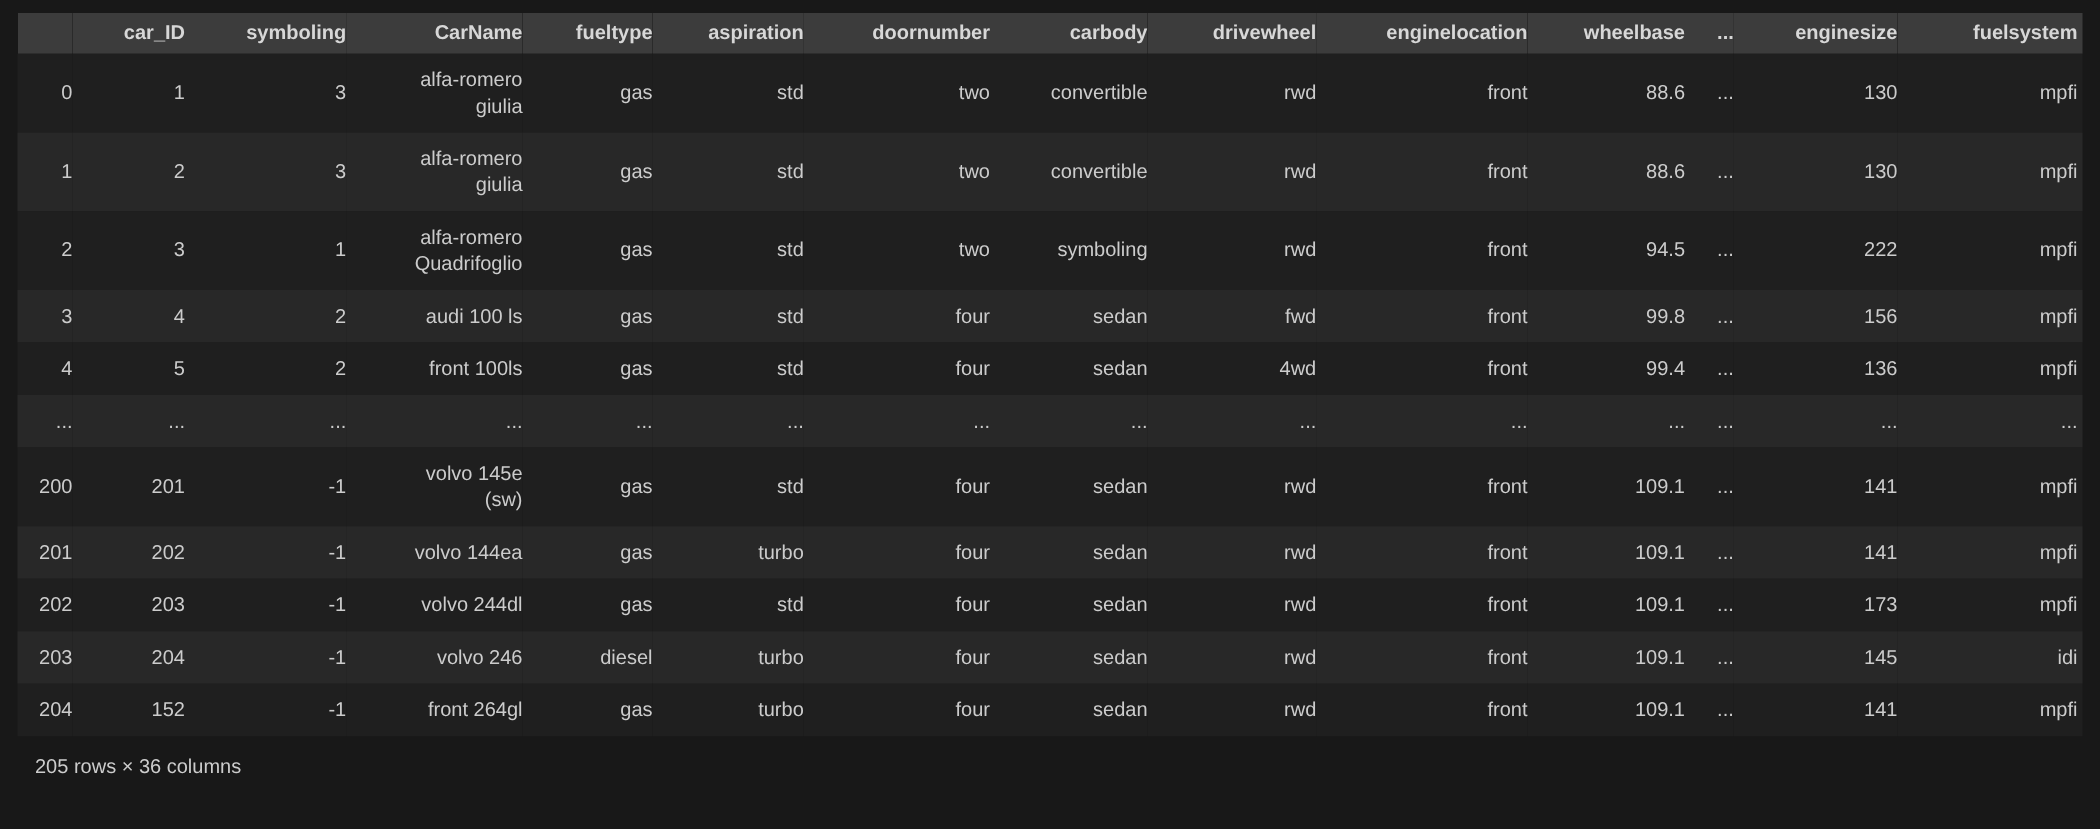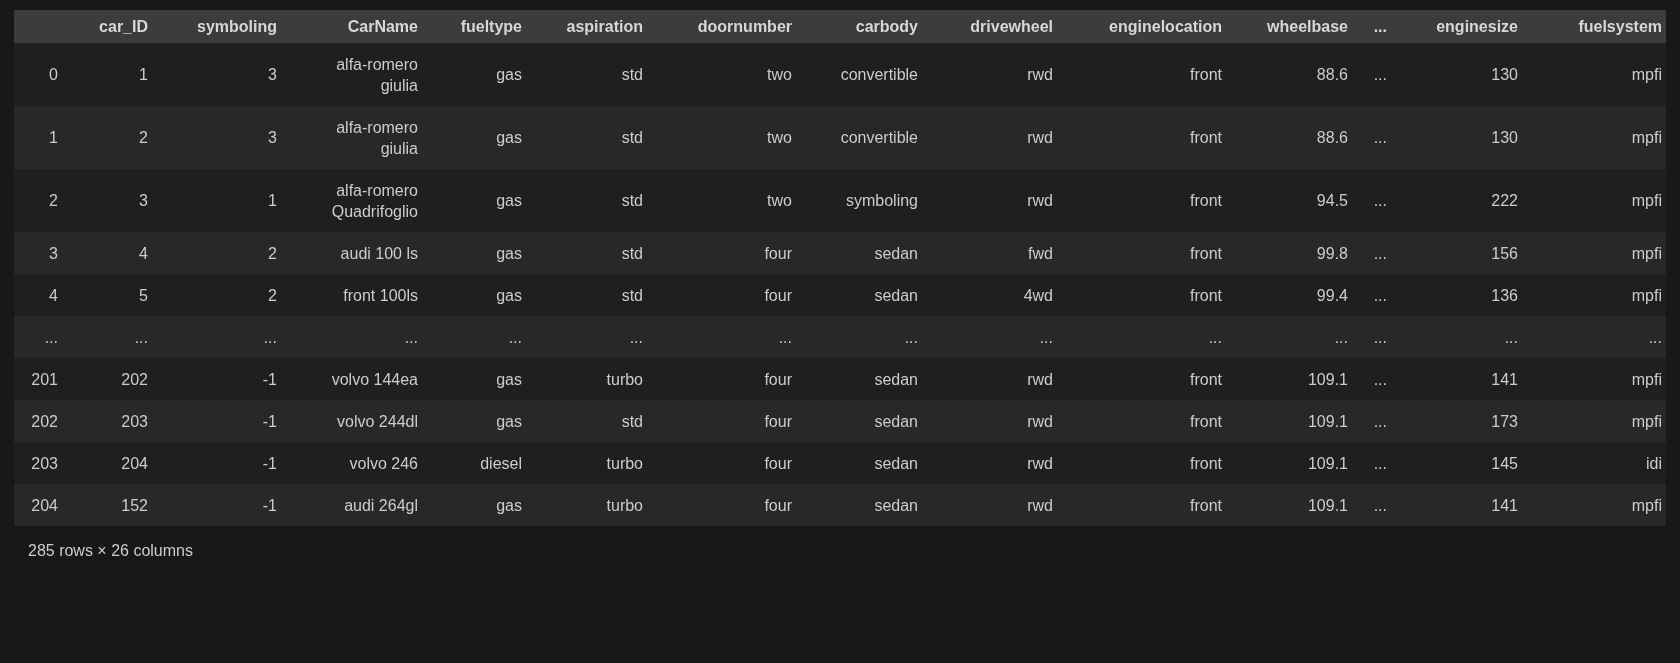--- a/index.html
+++ b/index.html
@@ -181,20 +181,36 @@
           <td class="col-6">...</td>
           <td class="col-7">...</td>
           <td class="col-8">...</td>
           <td class="col-9">...</td>
           <td class="col-10">...</td>
           <td class="col-11">...</td>
           <td class="col-12">...</td>
           <td class="col-13">...</td>
         </tr>
         <tr>
+          <td class="col-0">200</td>
+          <td class="col-1">201</td>
+          <td class="col-2">-1</td>
+          <td class="col-3">volvo 145e (sw)</td>
+          <td class="col-4">gas</td>
+          <td class="col-5">std</td>
+          <td class="col-6">four</td>
+          <td class="col-7">sedan</td>
+          <td class="col-8">rwd</td>
+          <td class="col-9">front</td>
+          <td class="col-10">109.1</td>
+          <td class="col-11">...</td>
+          <td class="col-12">141</td>
+          <td class="col-13">mpfi</td>
+        </tr>
+        <tr>
           <td class="col-0">201</td>
           <td class="col-1">202</td>
           <td class="col-2">-1</td>
           <td class="col-3">volvo 144ea</td>
           <td class="col-4">gas</td>
           <td class="col-5">turbo</td>
           <td class="col-6">four</td>
           <td class="col-7">sedan</td>
           <td class="col-8">rwd</td>
           <td class="col-9">front</td>
@@ -232,28 +248,28 @@
           <td class="col-9">front</td>
           <td class="col-10">109.1</td>
           <td class="col-11">...</td>
           <td class="col-12">145</td>
           <td class="col-13">idi</td>
         </tr>
         <tr>
           <td class="col-0">204</td>
           <td class="col-1">152</td>
           <td class="col-2">-1</td>
-          <td class="col-3">audi 264gl</td>
+          <td class="col-3">front 264gl</td>
           <td class="col-4">gas</td>
           <td class="col-5">turbo</td>
           <td class="col-6">four</td>
           <td class="col-7">sedan</td>
           <td class="col-8">rwd</td>
           <td class="col-9">front</td>
           <td class="col-10">109.1</td>
           <td class="col-11">...</td>
           <td class="col-12">141</td>
           <td class="col-13">mpfi</td>
         </tr>
       </tbody>
   </table>
-  <div class="footer">285 rows × 26 columns</div>
+  <div class="footer">205 rows × 36 columns</div>
 </div>
 
 </body></html>

